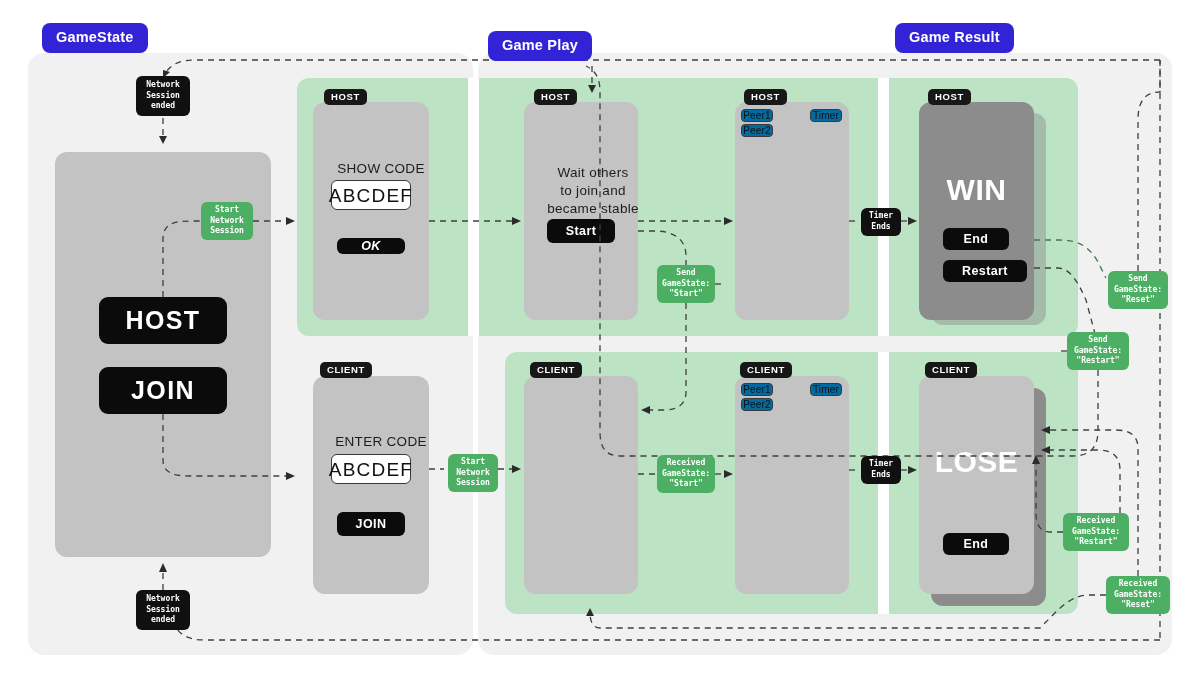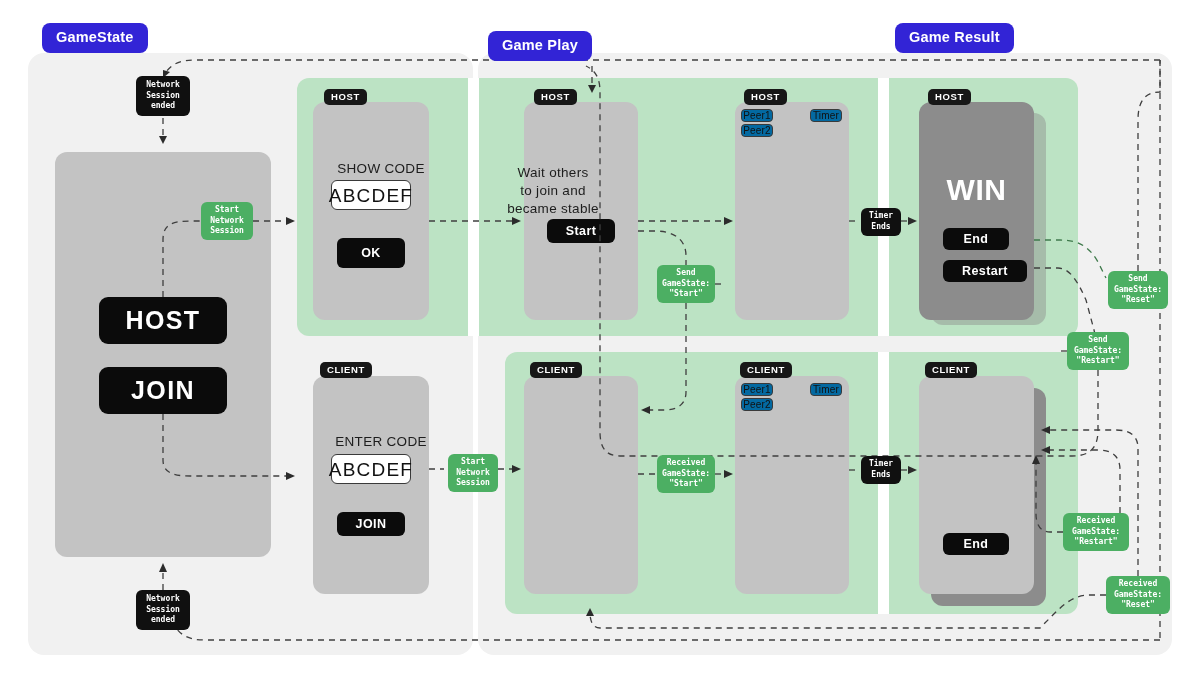--- a/index.html
+++ b/index.html
@@ -204,35 +204,35 @@
   <div class="btn-big" style="left:99px; top:367px; width:128px; height:47px;">JOIN</div>
 
   <div class="bubble black" style="left:136px; top:590px; width:54px; height:40px;">Network
 Session
 ended</div>
 
   <div class="role-badge" style="left:324px; top:89px;">HOST</div>
   <div class="card" style="left:313px; top:102px; width:116px; height:218px;"></div>
   <div class="card-title" style="left:313px; top:160px; width:136px;">SHOW CODE</div>
   <div class="code-box" style="left:331px; top:180px; width:80px; height:30px;">ABCDEF</div>
-  <div class="btn-black" style="left:337px; top:238px; width:68px; height:30px;">OK</div>
+  <div class="btn-black" style="left:337px; top:238px; width:68px; height:16px;font-style:italic;">OK</div>
 
   <div class="role-badge" style="left:320px; top:362px;">CLIENT</div>
   <div class="card" style="left:313px; top:376px; width:116px; height:218px;"></div>
   <div class="card-title" style="left:313px; top:433px; width:136px;">ENTER CODE</div>
   <div class="code-box" style="left:331px; top:454px; width:80px; height:30px;">ABCDEF</div>
   <div class="btn-black" style="left:337px; top:512px; width:68px; height:24px;">JOIN</div>
 
   <div class="bubble green" style="left:448px; top:454px; width:50px; height:38px;">Start
 Network
 Session</div>
 
   <div class="role-badge" style="left:534px; top:89px;">HOST</div>
   <div class="card" style="left:524px; top:102px; width:114px; height:218px;"></div>
-  <div class="card-title" style="left:496px; top:164px; width:114px; white-space:pre-line;">Wait others
+  <div class="card-title" style="left:536px; top:164px; width:114px; white-space:pre-line;">Wait others
 to join and
 became stable</div>
   <div class="btn-black" style="left:547px; top:219px; width:68px; height:24px;">Start</div>
 
   <div class="bubble green" style="left:657px; top:265px; width:58px; height:38px;">Send
 GameState:
 "Start"</div>
 
   <div class="role-badge" style="left:530px; top:362px;">CLIENT</div>
   <div class="card" style="left:524px; top:376px; width:114px; height:218px;"></div>
@@ -262,20 +262,21 @@
   <div class="card shadowcard" style="left:931px; top:113px; width:115px; height:212px; opacity:.45;"></div>
   <div class="role-badge" style="left:928px; top:89px;">HOST</div>
   <div class="card dark" style="left:919px; top:102px; width:115px; height:218px;"></div>
   <div class="result-text" style="left:919px; top:175px; width:115px;">WIN</div>
   <div class="btn-black" style="left:943px; top:228px; width:66px; height:22px;">End</div>
   <div class="btn-black" style="left:943px; top:260px; width:84px; height:22px;">Restart</div>
 
   <div class="card shadowcard" style="left:931px; top:388px; width:115px; height:218px;"></div>
   <div class="role-badge" style="left:925px; top:362px;">CLIENT</div>
   <div class="card" style="left:919px; top:376px; width:115px; height:218px;"></div>
+  <div class="result-text" style="left:919px; top:447px; width:115px;">LOSE</div>
   <div class="btn-black" style="left:943px; top:533px; width:66px; height:22px;">End</div>
 
   <div class="bubble green" style="left:1108px; top:271px; width:60px; height:38px;">Send
 GameState:
 "Reset"</div>
   <div class="bubble green" style="left:1067px; top:332px; width:62px; height:38px;">Send
 GameState:
 "Restart"</div>
   <div class="bubble green" style="left:1063px; top:513px; width:66px; height:38px;">Received
 GameState:

